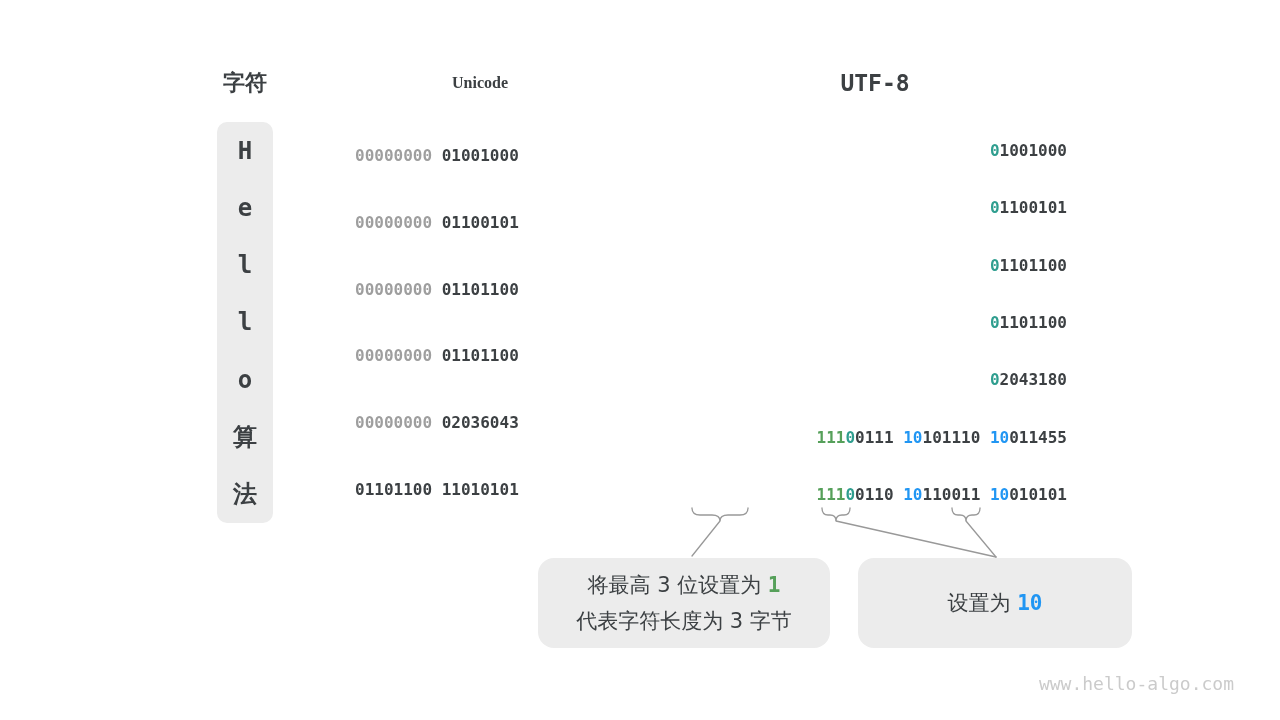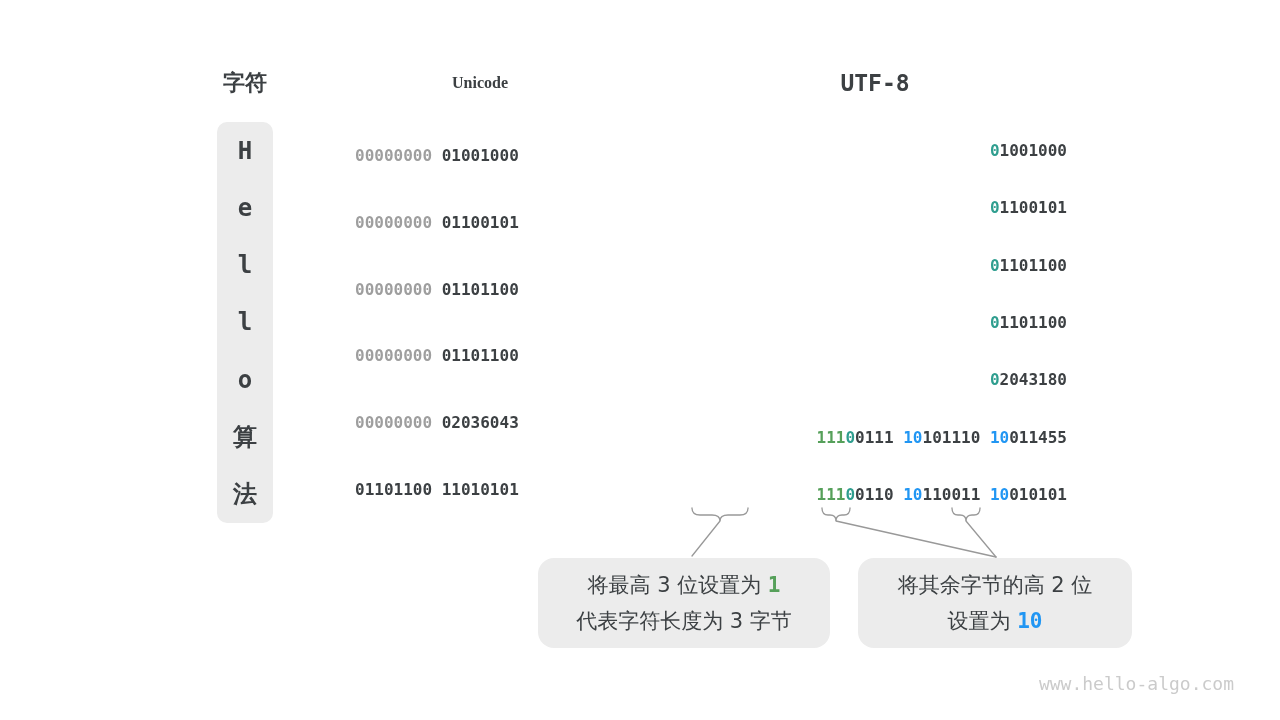--- a/index.html
+++ b/index.html
@@ -100,19 +100,18 @@
   </svg>
 
   <div class="callout" id="callout-left">
     <div class="box-lines">
         <div class="box-line"><span class="c-dark">将最高 3 位设置为 </span><span class="c-green num">1</span></div>
         <div class="box-line"><span class="c-dark">代表字符长度为 3 字节</span></div>
       </div>
   </div>
   <div class="callout" id="callout-right">
     <div class="box-lines">
-        <div class="box-line"><span class="c-dark">将其余字节的高 2 位</span></div>
         <div class="box-line"><span class="c-dark">设置为 </span><span class="c-blue num">10</span></div>
       </div>
   </div>
 
   <div id="watermark">www.hello-algo.com</div>
 </div>
 
 </body></html>

